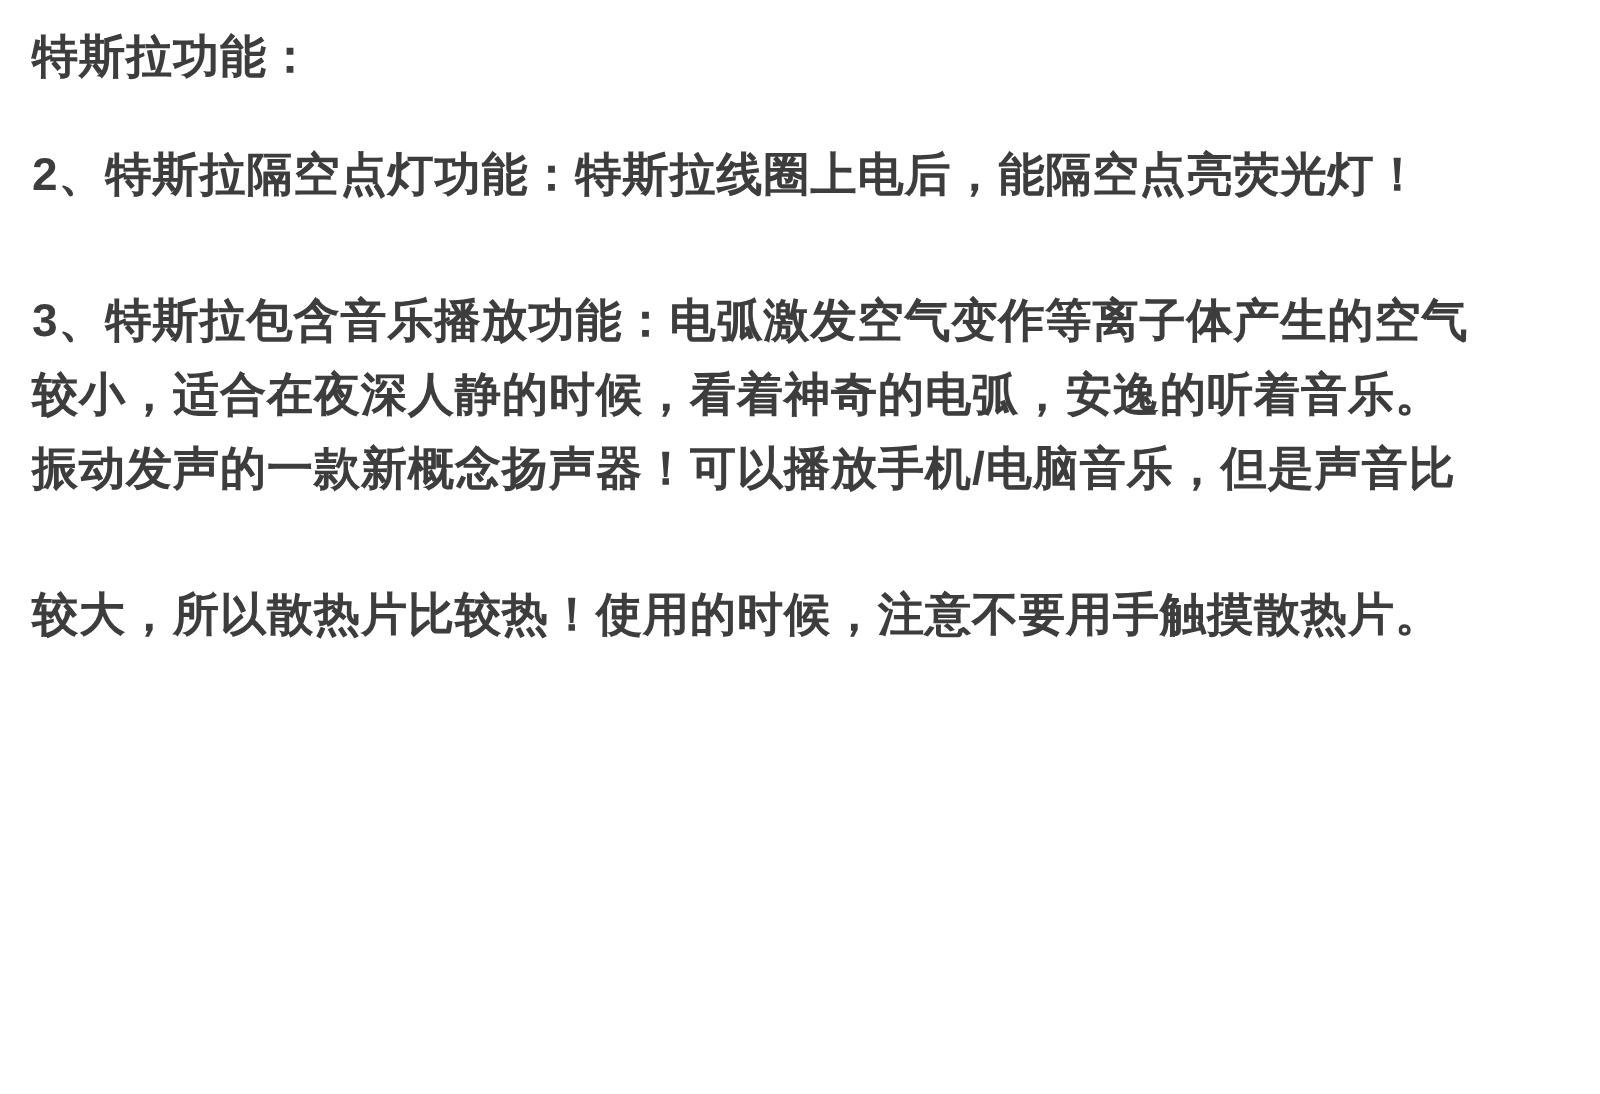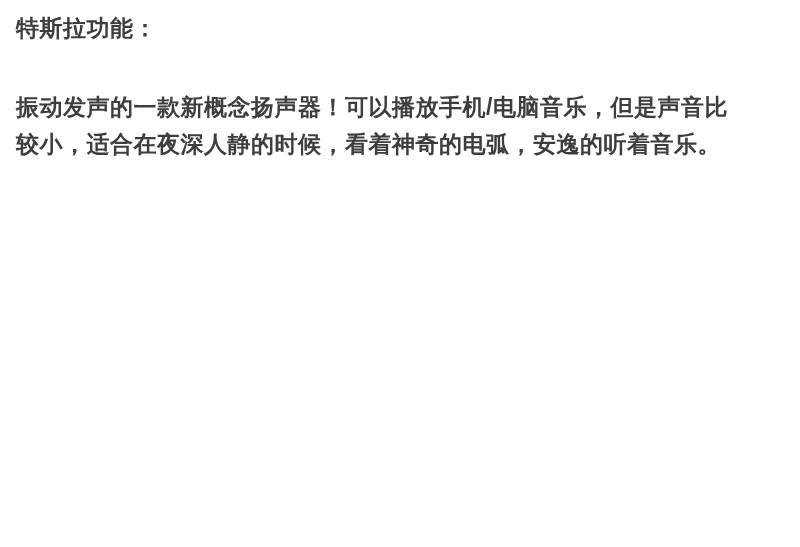--- a/index.html
+++ b/index.html
@@ -43,26 +43,31 @@
 
 <div class="page">
 
   <div class="block title-block">
     <div class="line">特斯拉功能：</div>
   </div>
 
 
   <div class="spacer-md"></div>
 
-
-  <div class="spacer-md"></div>
-
   <div class="block">
-    <div class="line">振动发声的一款新概念扬声器！可以播放手机/电脑音乐，但是声音比</div>
-    <div class="line">较小，适合在夜深人静的时候，看着神奇的电弧，安逸的听着音乐。</div>
+    <div class="line">2、特斯拉隔空点灯功能：特斯拉线圈上电后，能隔空点亮荧光灯！</div>
   </div>
 
   <div class="spacer-md"></div>
 
   <div class="block">
+    <div class="line">3、特斯拉包含音乐播放功能：电弧激发空气变作等离子体产生的空气</div>
+    <div class="line">较小，适合在夜深人静的时候，看着神奇的电弧，安逸的听着音乐。</div>
+    <div class="line">振动发声的一款新概念扬声器！可以播放手机/电脑音乐，但是声音比</div>
+  </div>
+
+  <div class="spacer-md"></div>
+
+  <div class="block">
+    <div class="line">较大，所以散热片比较热！使用的时候，注意不要用手触摸散热片。</div>
   </div>
 
 </div>
 
 </body></html>

